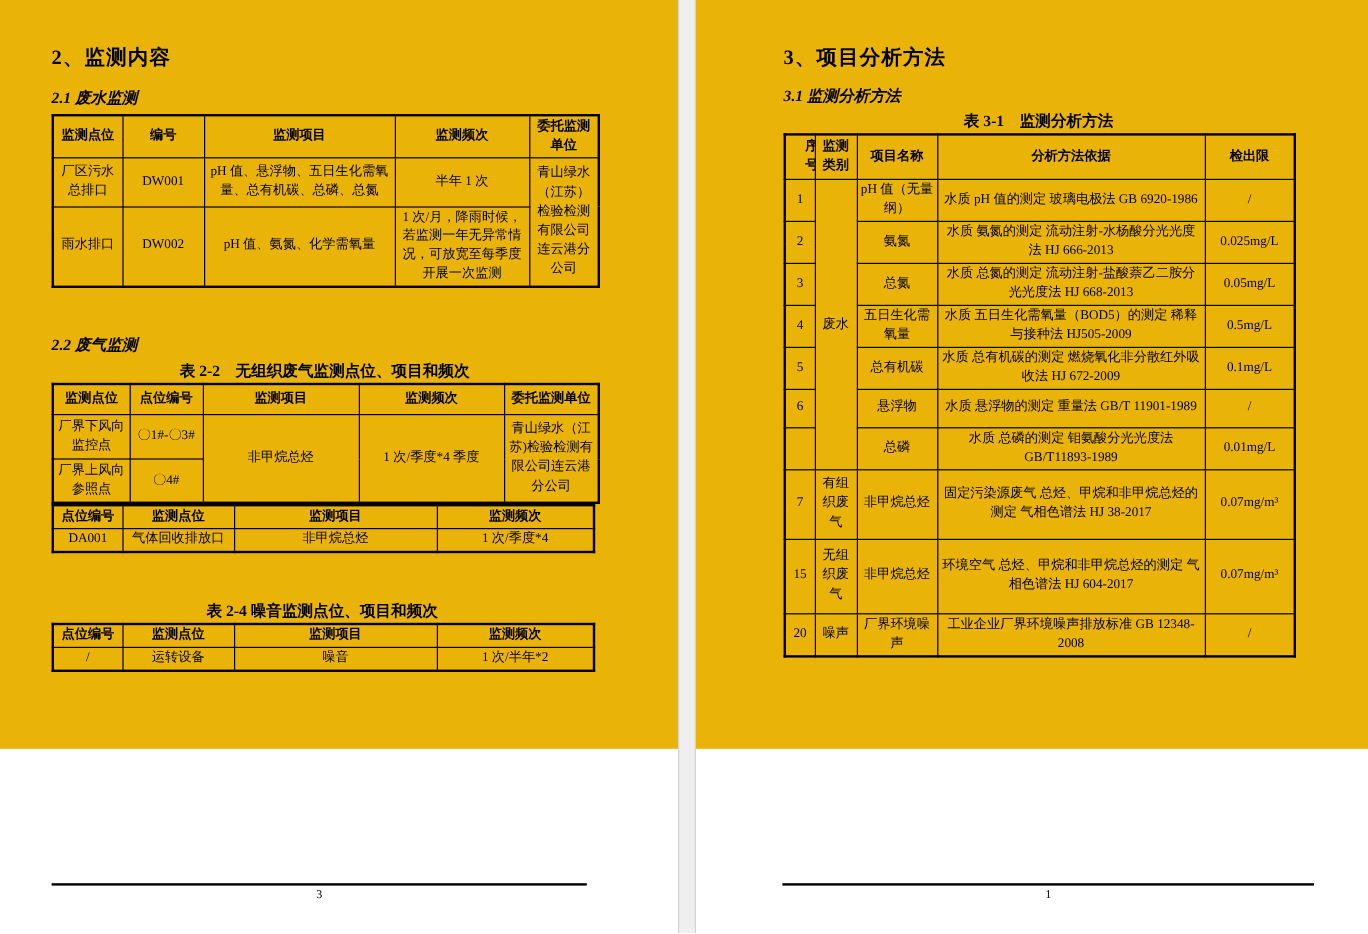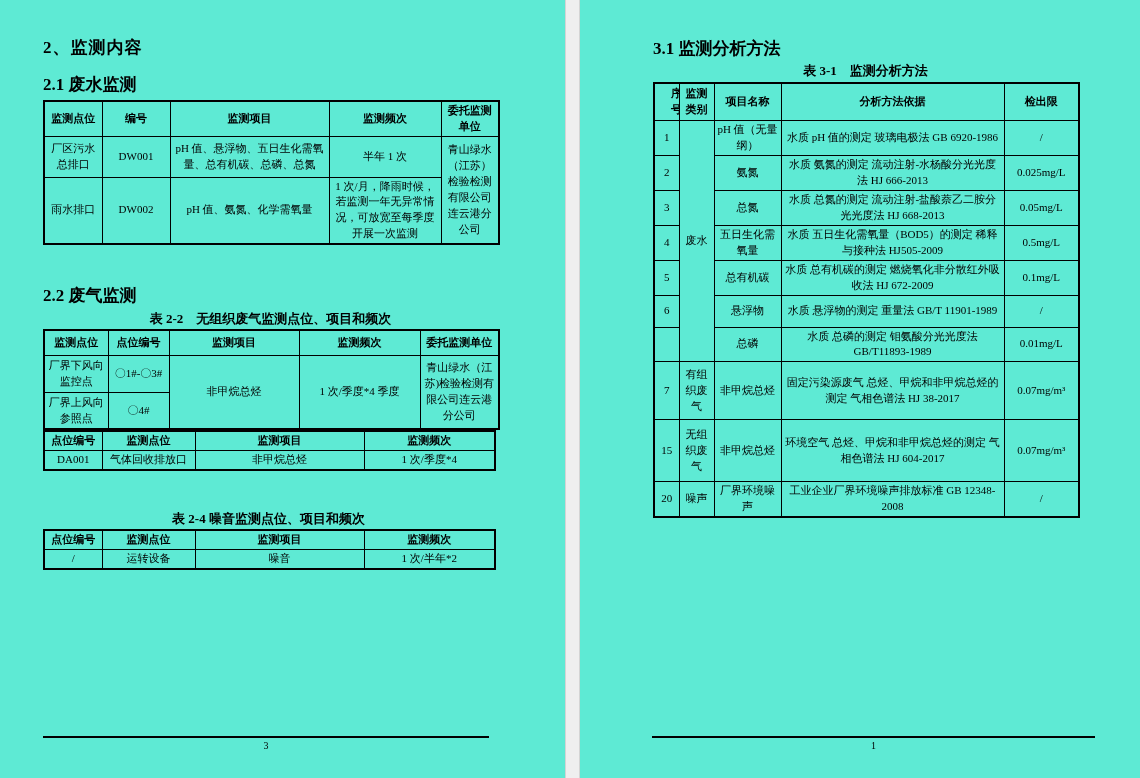--- a/index.html
+++ b/index.html
@@ -3,32 +3,32 @@
 <meta charset="utf-8">
 <style>
   * { box-sizing: border-box; }
   html,body { margin:0; padding:0; }
   body {
     width:1140px; height:778px;
     font-family:"Liberation Serif","DejaVu Serif",serif;
     color:#000; background:#ffffff;
   }
   .viewport { width:1140px; height:778px; display:flex; overflow:hidden; background:#fff; }
-  .page { background:#5eead4; position:relative; height:778px; }
+  .page { background:#eab308; position:relative; height:624px; }
   .page-left  { width:565px; }
   .page-right { width:560px; }
   .page-gap {
     width:15px; height:778px; background:#efefef;
     border-left:1px solid #d4d4d4; border-right:1px solid #d4d4d4;
   }
   .content-l { padding:38px 0 0 43px; width:100%; }
   .content-r { padding:38px 0 0 73px; width:100%; }
 
   .h1 { font-size:17px; font-weight:bold; letter-spacing:1px; margin:0 0 16px 0; line-height:1.2; }
-  .h2 { font-size:17px; font-weight:bold; margin:0 0 4px 0; line-height:1.25; }
+  .h2 { font-size:13px; font-weight:bold; margin:0 0 4px 0; line-height:1.25;font-style:italic; }
   .tbl-title { font-size:13px; font-weight:bold; text-align:center; margin:0 0 2px 0; line-height:1.25; }
 
   table { border-collapse:collapse; table-layout:fixed; border:2px solid #000; }
   th, td {
     border:1px solid #000; font-size:11px; line-height:1.45;
     text-align:center; vertical-align:middle; padding:1px 2px;
     overflow:hidden;
   }
   th { font-weight:bold; }
 
@@ -175,20 +175,21 @@
     <div class="footer footer-l">
       <span>3</span>
     </div>
   </div>
 
   <div class="page-gap"></div>
 
   <div class="page page-right">
     <div class="content-r">
 
+      <div class="h1" style="margin-bottom:14px;">3、项目分析方法</div>
       <div class="h2">3.1 监测分析方法</div>
 
       <div class="tbl-title" style="width:425px; margin-top:4px;">表 3-1　监测分析方法</div>
       <table class="t31">
         <colgroup>
             <col style="width:25px">
             <col style="width:35px">
             <col style="width:67px">
             <col style="width:223px">
             <col style="width:75px">

